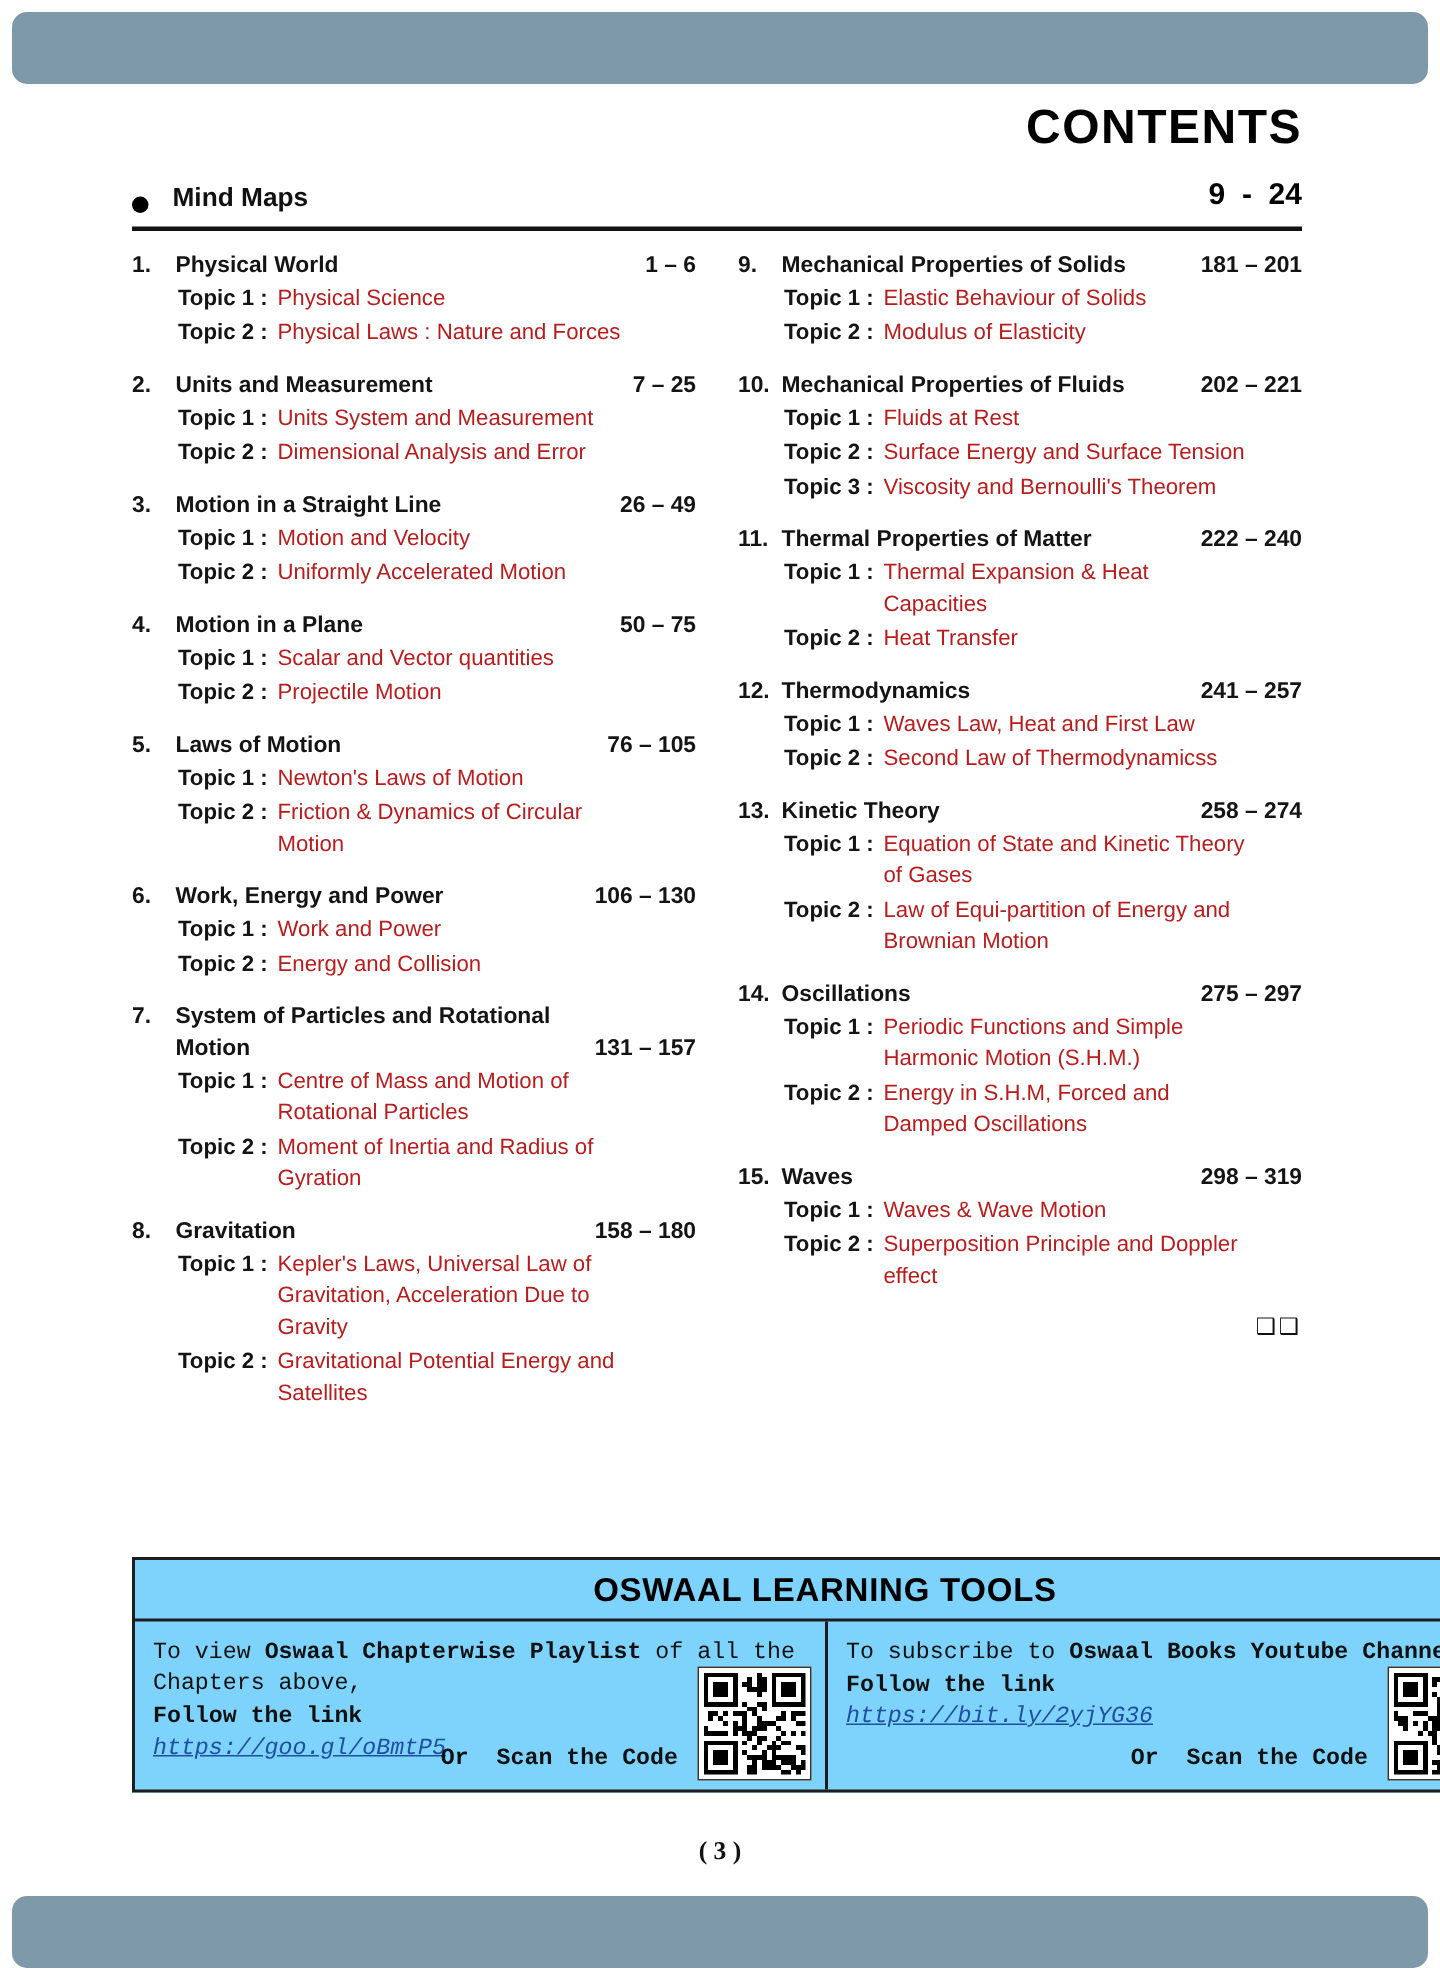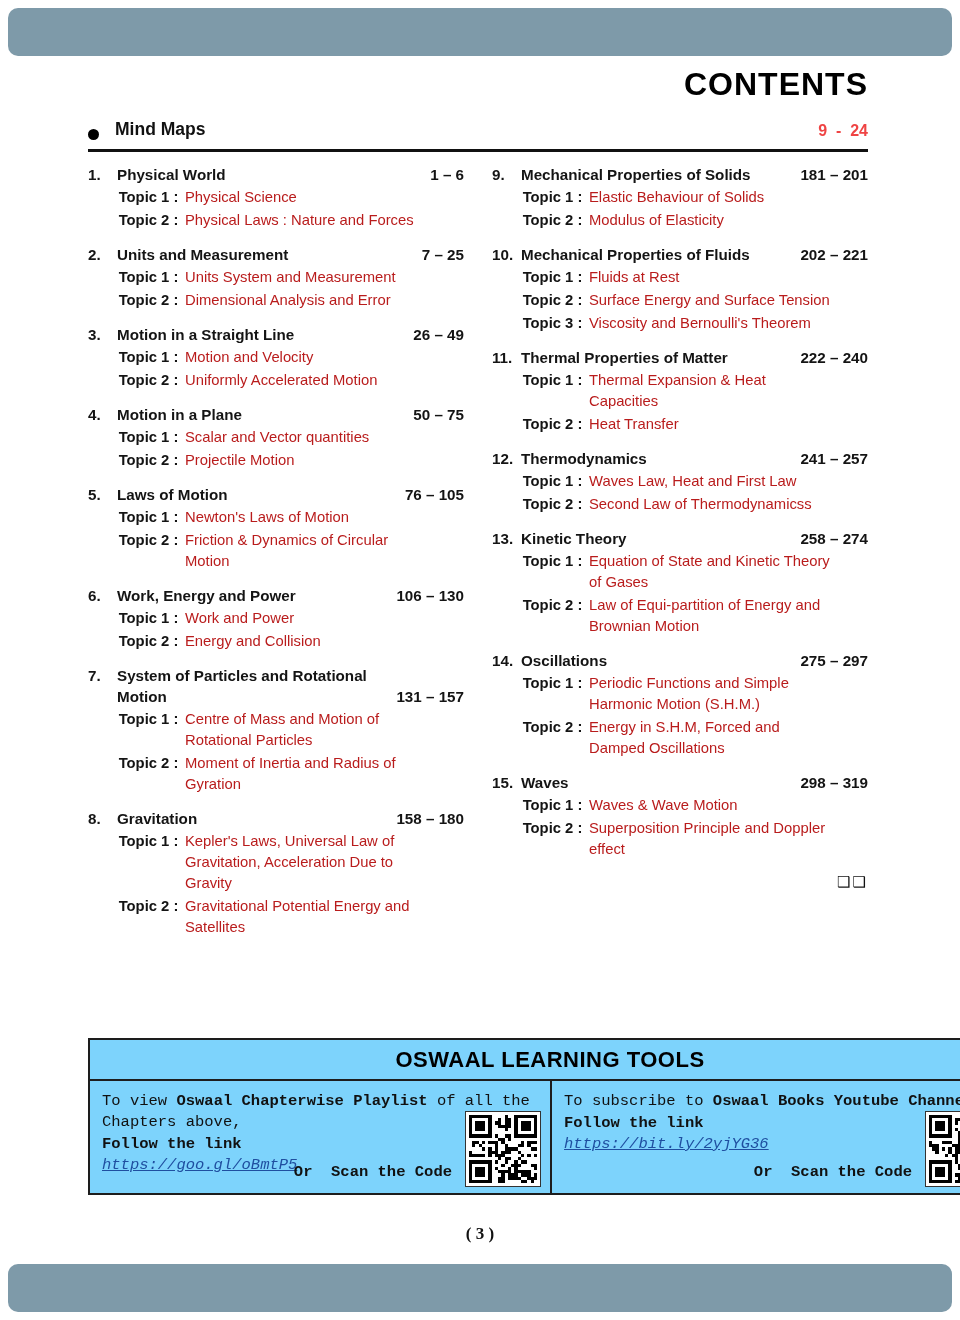--- a/index.html
+++ b/index.html
@@ -16,21 +16,21 @@
   .band { position:absolute; left:8px; right:8px; height:48px; background:var(--accent); border-radius:10px; }
   .band.top { top:8px; }
   .band.bottom { bottom:8px; }
 
   .content { position:absolute; left:88px; width:780px; top:66px; }
   .page-title { text-align:right; font-size:32px; font-weight:bold; color:#000; letter-spacing:1px; margin-bottom:16px; }
 
   .mindmaps { display:flex; align-items:flex-end; border-bottom:3px solid #111; padding-bottom:9px; margin-bottom:12px; }
   .mm-bullet { width:11px; height:11px; border-radius:50%; background:#000; margin-right:16px; flex:none; }
   .mm-label { font-weight:bold; font-size:17.5px; color:#111; }
-  .mm-pages { margin-left:auto; font-weight:bold; font-size:16px; white-space:pre; color:#ef4444; }
+  .mm-pages { margin-left:auto; font-weight:bold; font-size:20px; white-space:pre; color:#000000; }
 
   .columns { display:flex; gap:28px; align-items:flex-start; }
   .col { width:376px; flex:none; }
 
   .chapter { margin-bottom:13px; }
   .ch-head { display:grid; grid-template-columns:29px 1fr auto; font-weight:bold; font-size:15.2px; line-height:21px; color:#141414; }
   .ch-pages { align-self:end; padding-left:8px; white-space:pre; }
   .topic { display:flex; margin-left:29px; font-size:14.8px; line-height:21px; margin-top:2px; }
   .t-label { font-weight:bold; color:#141414; flex:none; width:63px;text-align:center; }
   .t-text { padding-left:5px; max-width:246px; color:#b91c1c; }

